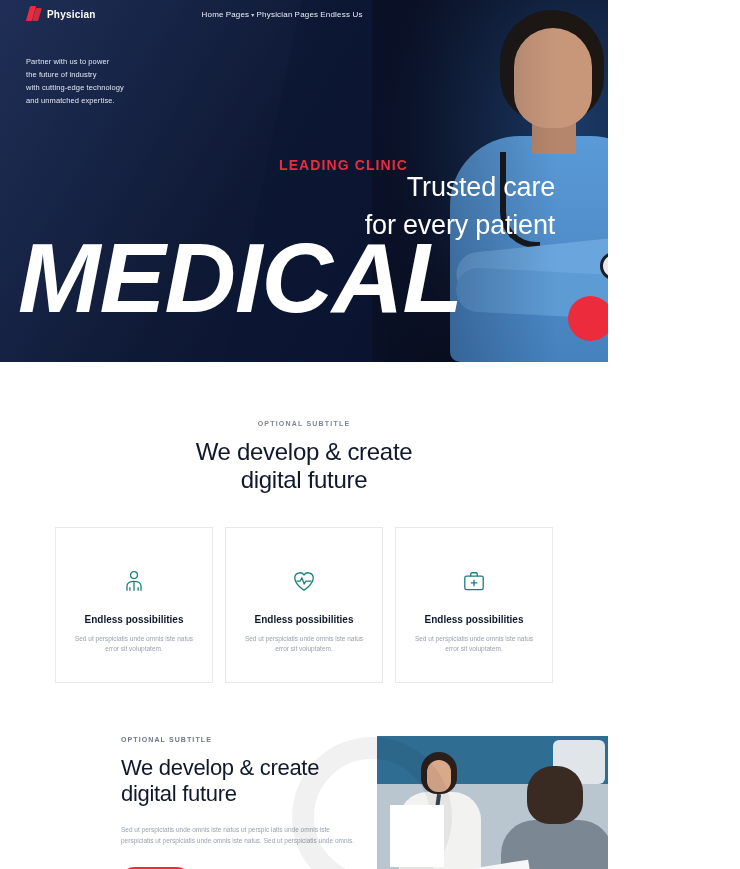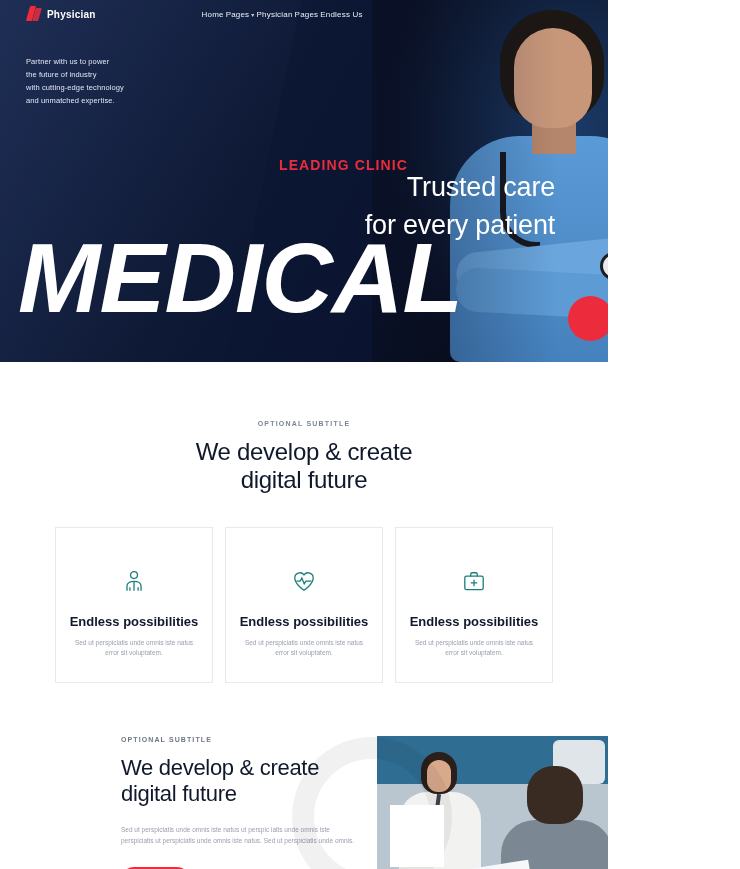--- a/index.html
+++ b/index.html
@@ -163,21 +163,21 @@
   .cards {
     display: flex; justify-content: center; gap: 12px; margin-top: 33px;
   }
   .card {
     width: 158px; height: 156px; border: 1px solid #e9e9ec;
     background: #fff; position: relative; z-index: 3;
     display: flex; flex-direction: column; align-items: center;
   }
   .card-icon { margin-top: 40px; width: 26px; height: 26px; }
   .card-title {
-    margin-top: 20px; color: #10182c; font-size: 13px; font-weight: bold;
+    margin-top: 20px; color: #10182c; font-size: 10px; font-weight: bold;
   }
   .card-text {
     margin-top: 9px; width: 124px; text-align: center;
     color: #9aa0ad; font-size: 6.5px; line-height: 10px;
   }
 
   
   .section-two {
     position: relative; margin-top: 53px; padding-left: 121px;
     display: flex; gap: 0;

